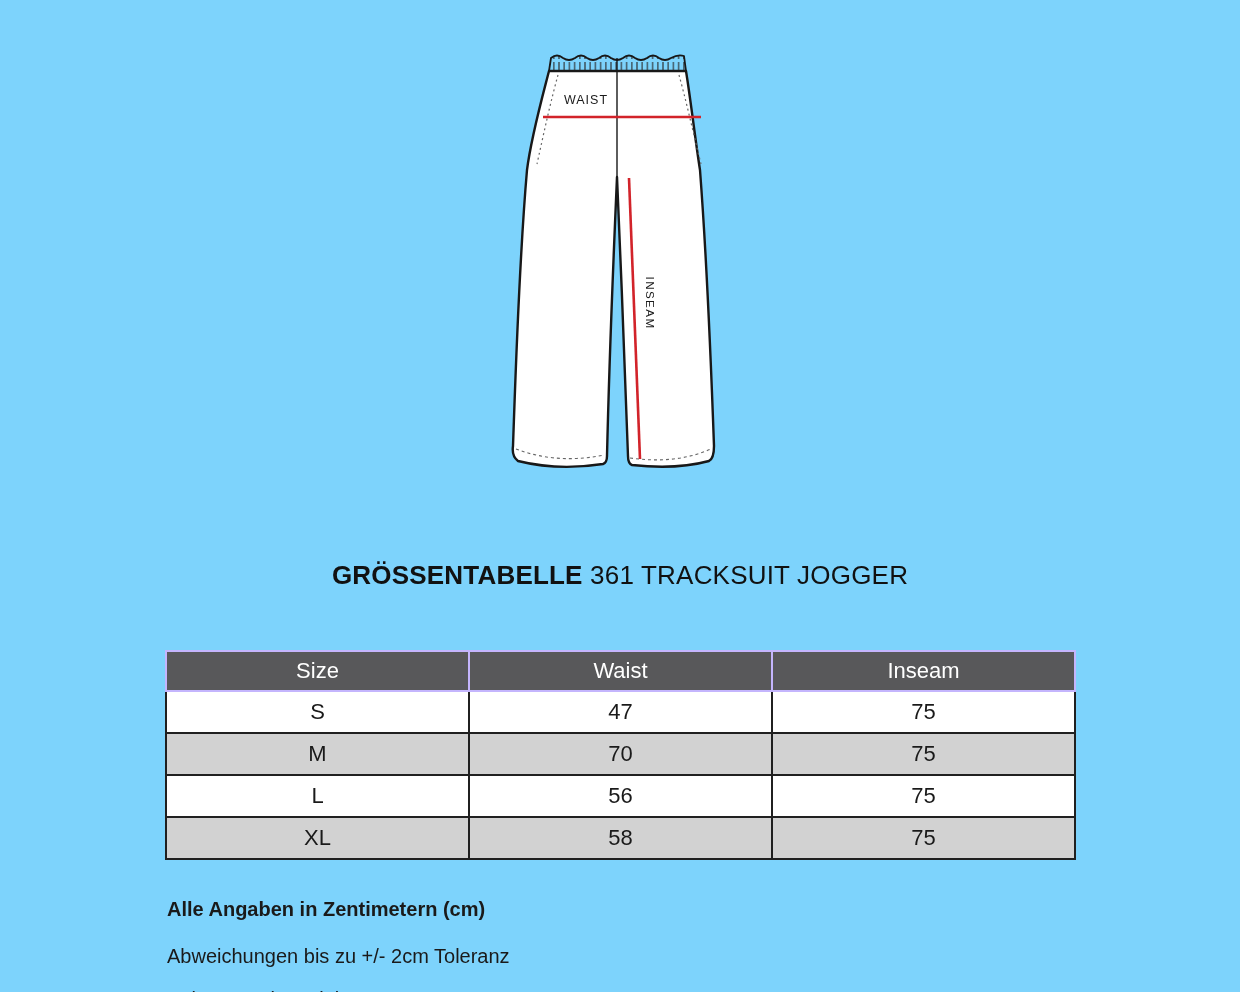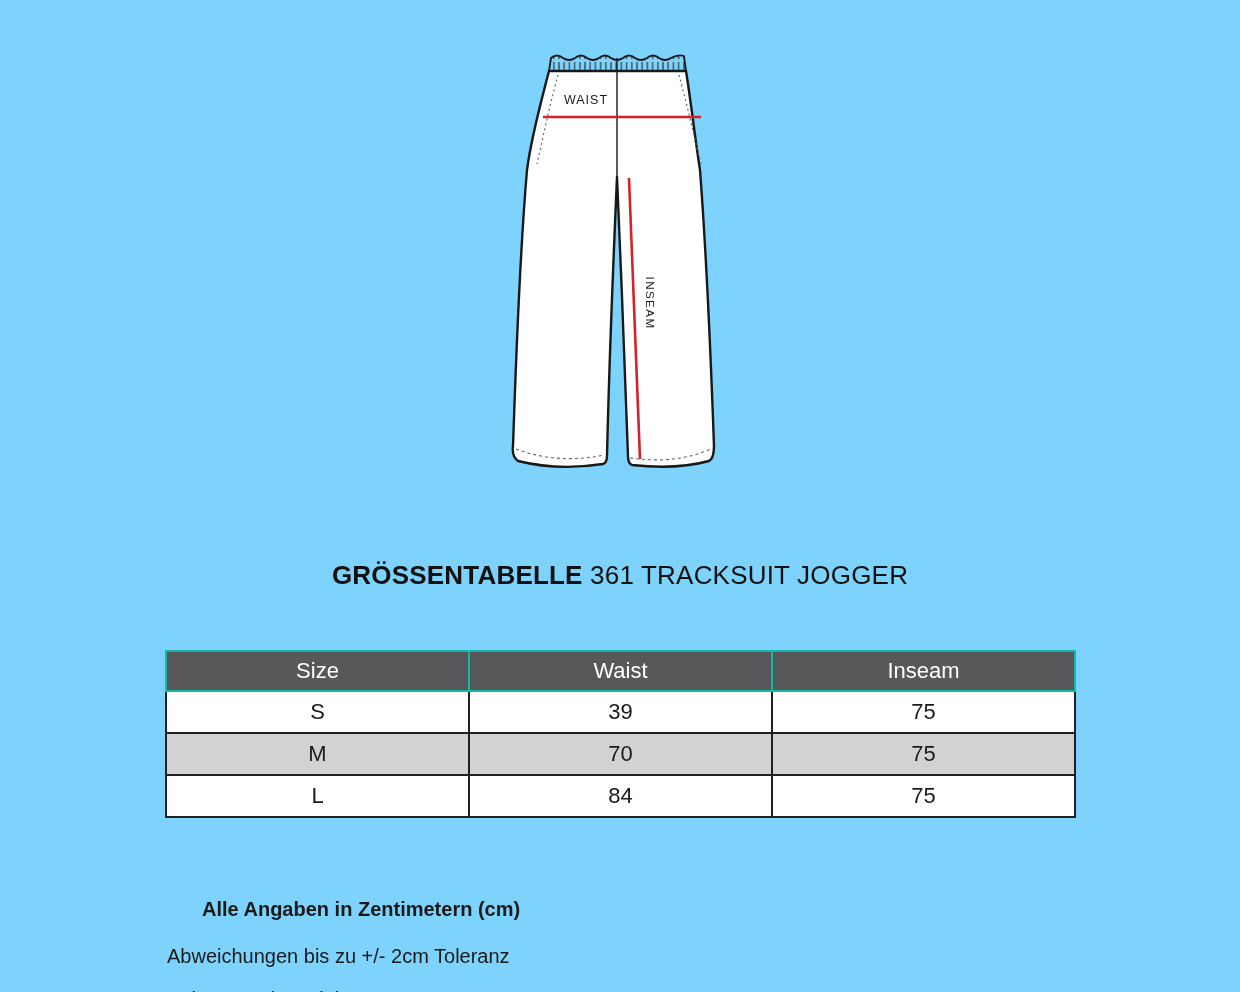--- a/index.html
+++ b/index.html
@@ -23,30 +23,30 @@
   .page-title .b { font-weight:bold; }
 
   
   .size-table {
     position:absolute; left:165px; top:650px; width:911px;
     border-collapse:collapse; table-layout:fixed;
     font-size:22px; color:#1a1a1a; text-align:center;
   }
   .size-table th {
     background:#58585a; color:#ffffff; font-weight:400;
-    height:40px; border:2px solid #14b8a6;
+    height:40px; border:2px solid #c4b5fd;
   }
   .size-table td {
     height:42px; border:2px solid #202020; background:#ffffff;
   }
   .size-table tbody tr:nth-child(even) td { background:#d2d2d2; }
 
   
   .note { position:absolute; left:167px; font-size:20px; line-height:1.2; color:#1a1a1a; white-space:nowrap; }
-  .note-1 { top:897px; font-weight:bold;margin-left:35px; }
+  .note-1 { top:897px; font-weight:bold; }
   .note-2 { top:944px; }
   .note-3 { top:987px; } 
 </style>
 </head>
 <body>
 
 <div class="canvas">
 
   <svg class="pants-svg" viewBox="488 34 264 446" xmlns="http://www.w3.org/2000/svg">
     <defs>
@@ -89,31 +89,36 @@
     <thead>
       <tr>
         <th>Size</th>
         <th>Waist</th>
         <th>Inseam</th>
       </tr>
     </thead>
     <tbody>
       <tr>
         <td>S</td>
-        <td>39</td>
+        <td>47</td>
         <td>75</td>
       </tr>
       <tr>
         <td>M</td>
         <td>70</td>
         <td>75</td>
       </tr>
       <tr>
         <td>L</td>
-        <td>84</td>
+        <td>56</td>
+        <td>75</td>
+      </tr>
+      <tr>
+        <td>XL</td>
+        <td>58</td>
         <td>75</td>
       </tr>
     </tbody>
   </table>
 
   <div class="note note-1">Alle Angaben in Zentimetern (cm)</div>
   <div class="note note-2">Abweichungen bis zu +/- 2cm Toleranz</div>
   <div class="note note-3">Bei Fragen kontaktiere uns gerne</div>
 
 </div>

